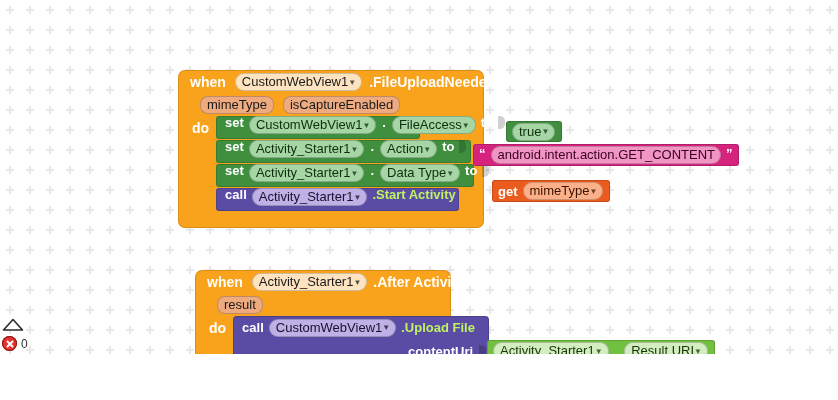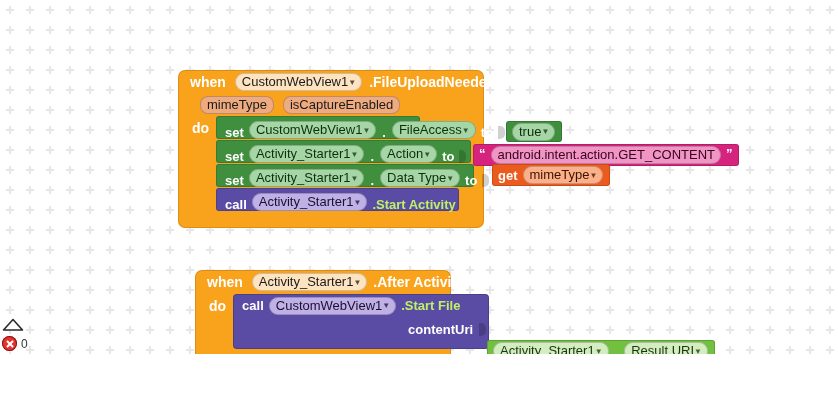--- a/index.html
+++ b/index.html
@@ -92,21 +92,21 @@
   .f-green  { background: #a6d6a6; color: #0e2f0e; box-shadow: inset 0 0 0 1px rgba(0,0,0,0.20); }
   .f-lgreen { background: #d4edc0; color: #16380d; box-shadow: inset 0 0 0 1px rgba(0,0,0,0.20); }
   .f-purple { background: #bfb0e6; color: #1a1030; box-shadow: inset 0 0 0 1px rgba(0,0,0,0.20); }
   .f-pink   { background: #f095c4; color: #3a0020; box-shadow: inset 0 0 0 1px rgba(0,0,0,0.18); border-radius: 9px; }
   .f-torange{ background: #fbb08a; color: #3b1400; box-shadow: inset 0 0 0 1px rgba(0,0,0,0.18); }
 
   
   .stmt {
     position: relative;
     display: flex;
-    align-items: flex-end;
+    align-items: flex-start;
     height: 23px;
     border-radius: 3px;
     padding: 0 8px 0 9px;
     margin-bottom: 1px;
     box-shadow: inset 0 0 0 1px rgba(0,0,0,0.14);
     gap: 5px;
   }
   .stmt.green  { background: #3f8f3f; }
   .stmt.purple { background: #5a4ca4; }
 
@@ -297,54 +297,57 @@
   <div class="blk" style="left:473px; top:144px;">
     <span class="val v-magenta" style="height:22px;">
       <span class="quote">“</span>
       <span class="field f-pink">
         <span>android.intent.action.GET_CONTENT</span>
       </span>
       <span class="quote">”</span>
     </span>
   </div>
 
-  <div class="blk" style="left:492px; top:164px;">
+  <div class="blk" style="left:492px; top:180px;">
     <span class="val v-orange" style="height:22px;">
       <span class="kw">get</span>
       <span class="field f-torange">
         <span>mimeType</span>
         <span class="caret">▼</span>
       </span>
     </span>
   </div>
 
   <div class="blk hat" style="left:195px; top:270px; width:256px;">
 
     <div class="hat-row">
       <span>when</span>
       <span class="field f-orange" style="margin-left:9px;">
         <span>Activity_Starter1</span>
         <span class="caret">▼</span>
       </span>
       <span style="margin-left:6px;">.After Activity</span>
     </div>
 
+    <div class="hat-params">
+      <span class="field f-param">result</span>
+    </div>
 
     <div class="hat-do">
       <div class="do-label">do</div>
       <div class="do-stack">
 
         <div class="callblk" style="width:256px;">
           <div class="r1">
             <span class="kw">call</span>
             <span class="field f-purple">
               <span>CustomWebView1</span>
               <span class="caret">▼</span>
             </span>
-            <span class="mth">.Start File</span>
+            <span class="mth">.Upload File</span>
           </div>
           <div class="r2">
             <span class="arg-label">contentUri</span>
             <span class="socket" style="margin-left:6px;"></span>
           </div>
           <div class="foot"></div>
         </div>
 
       </div>
     </div>

